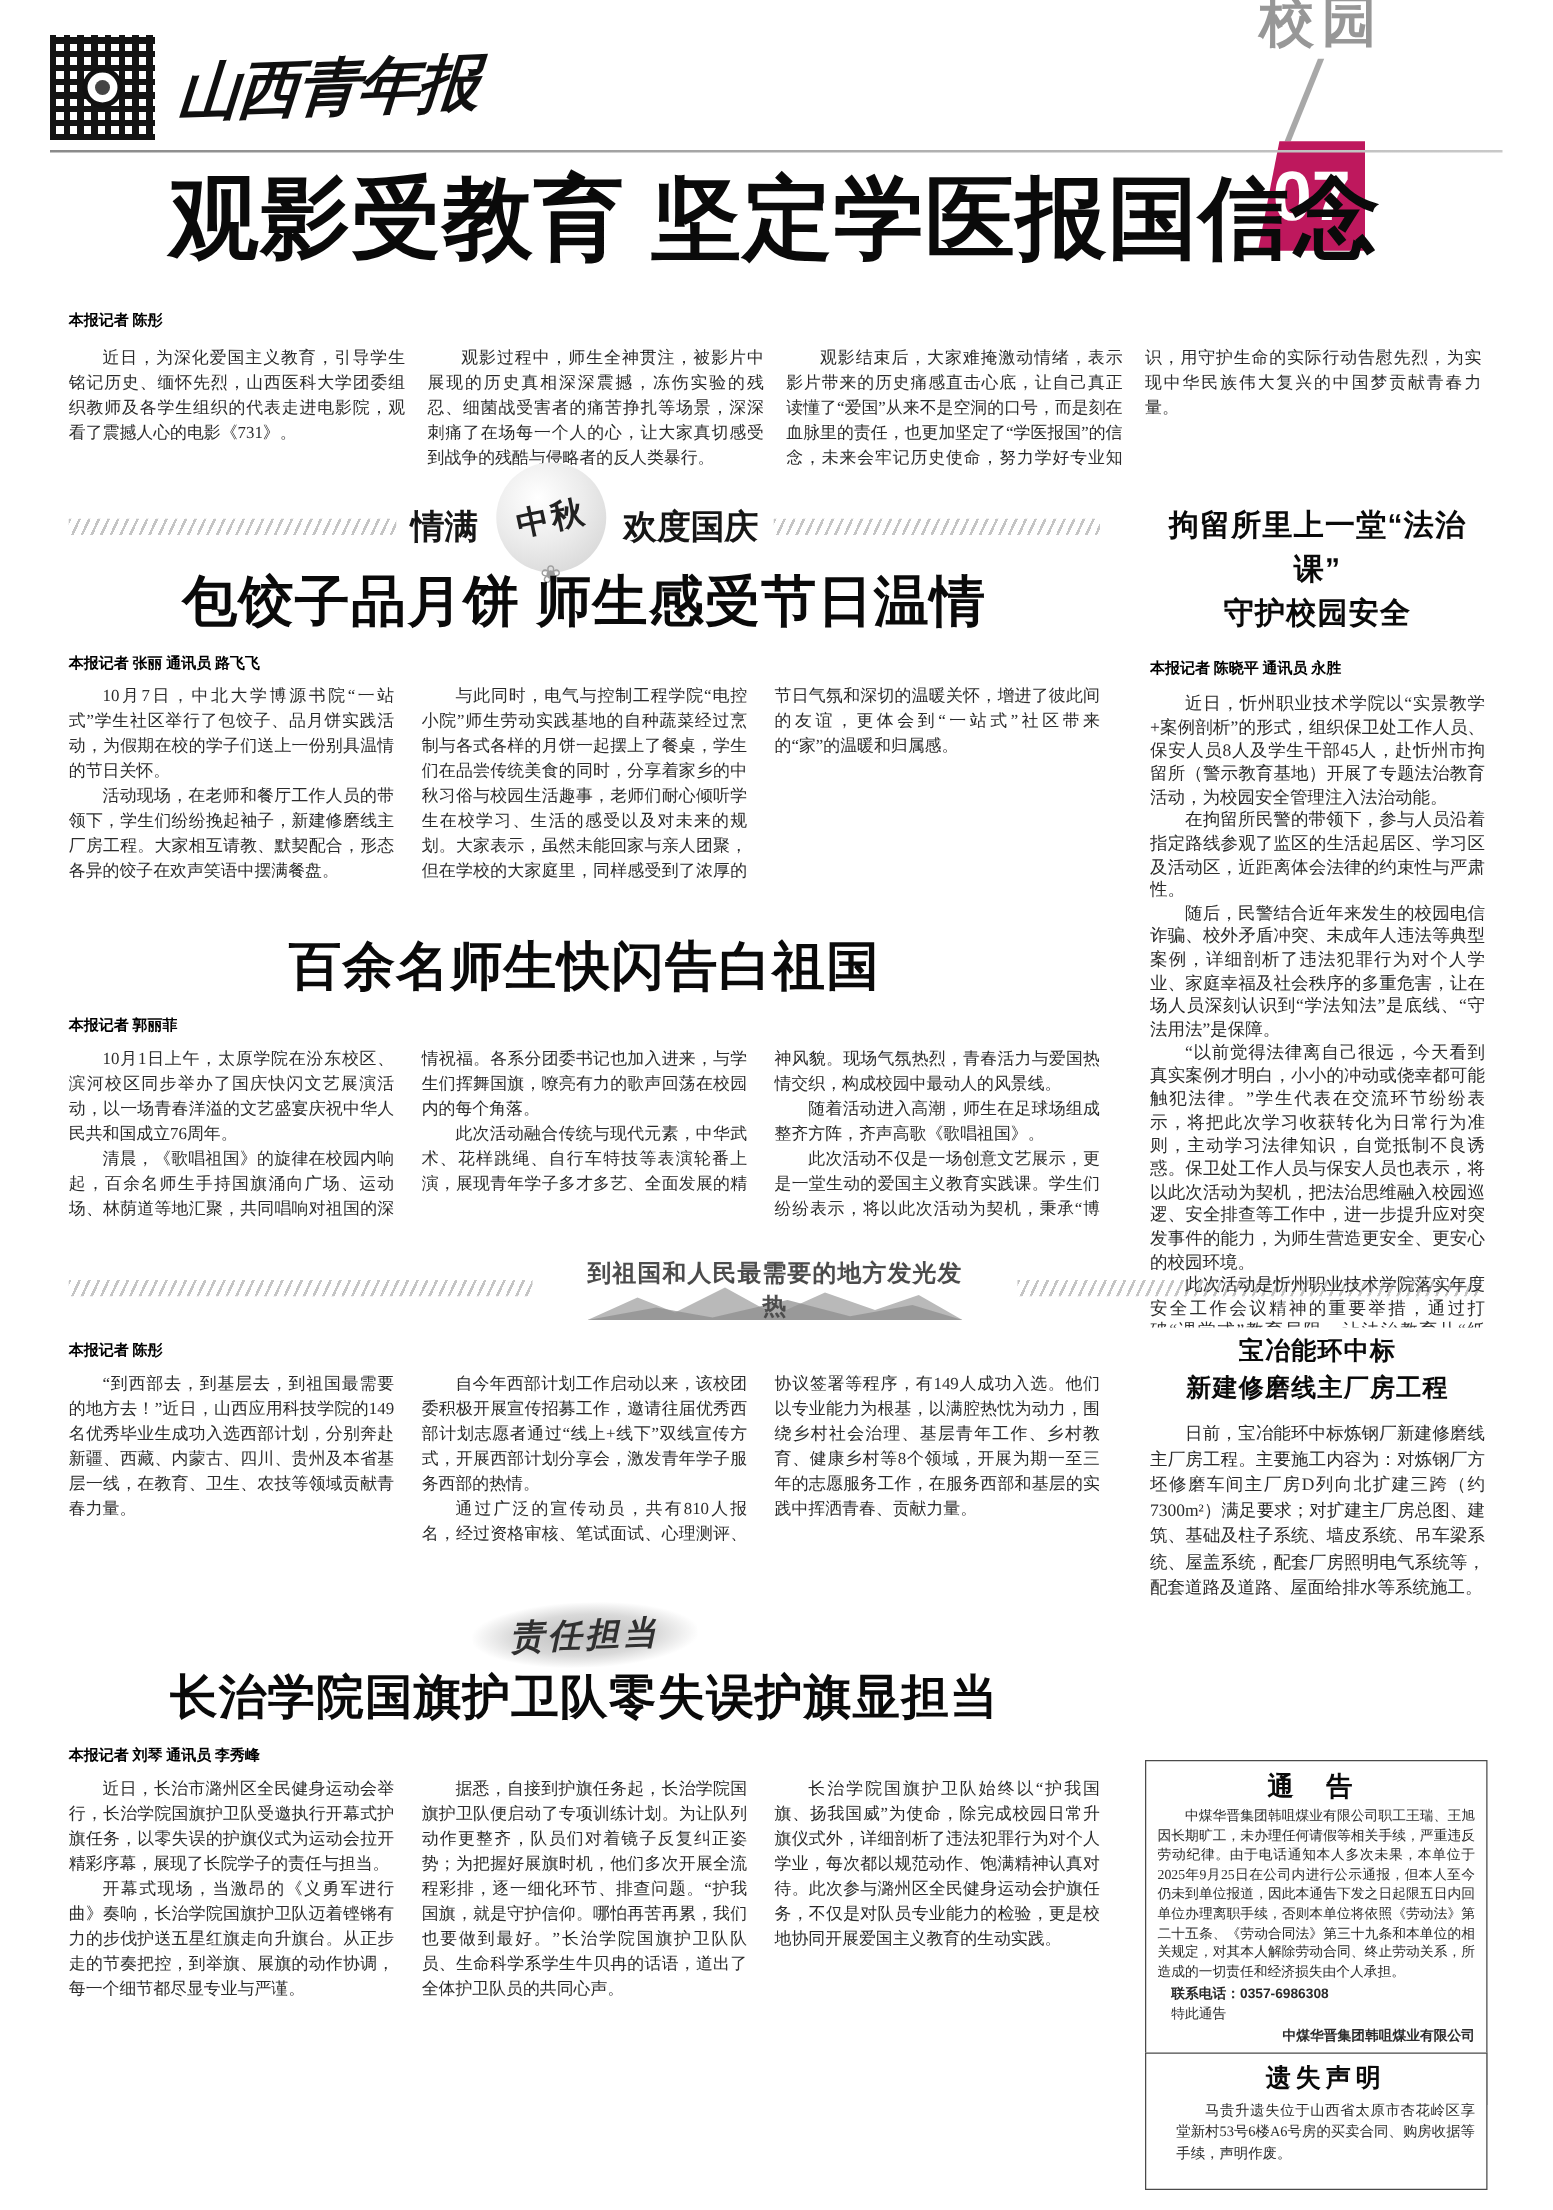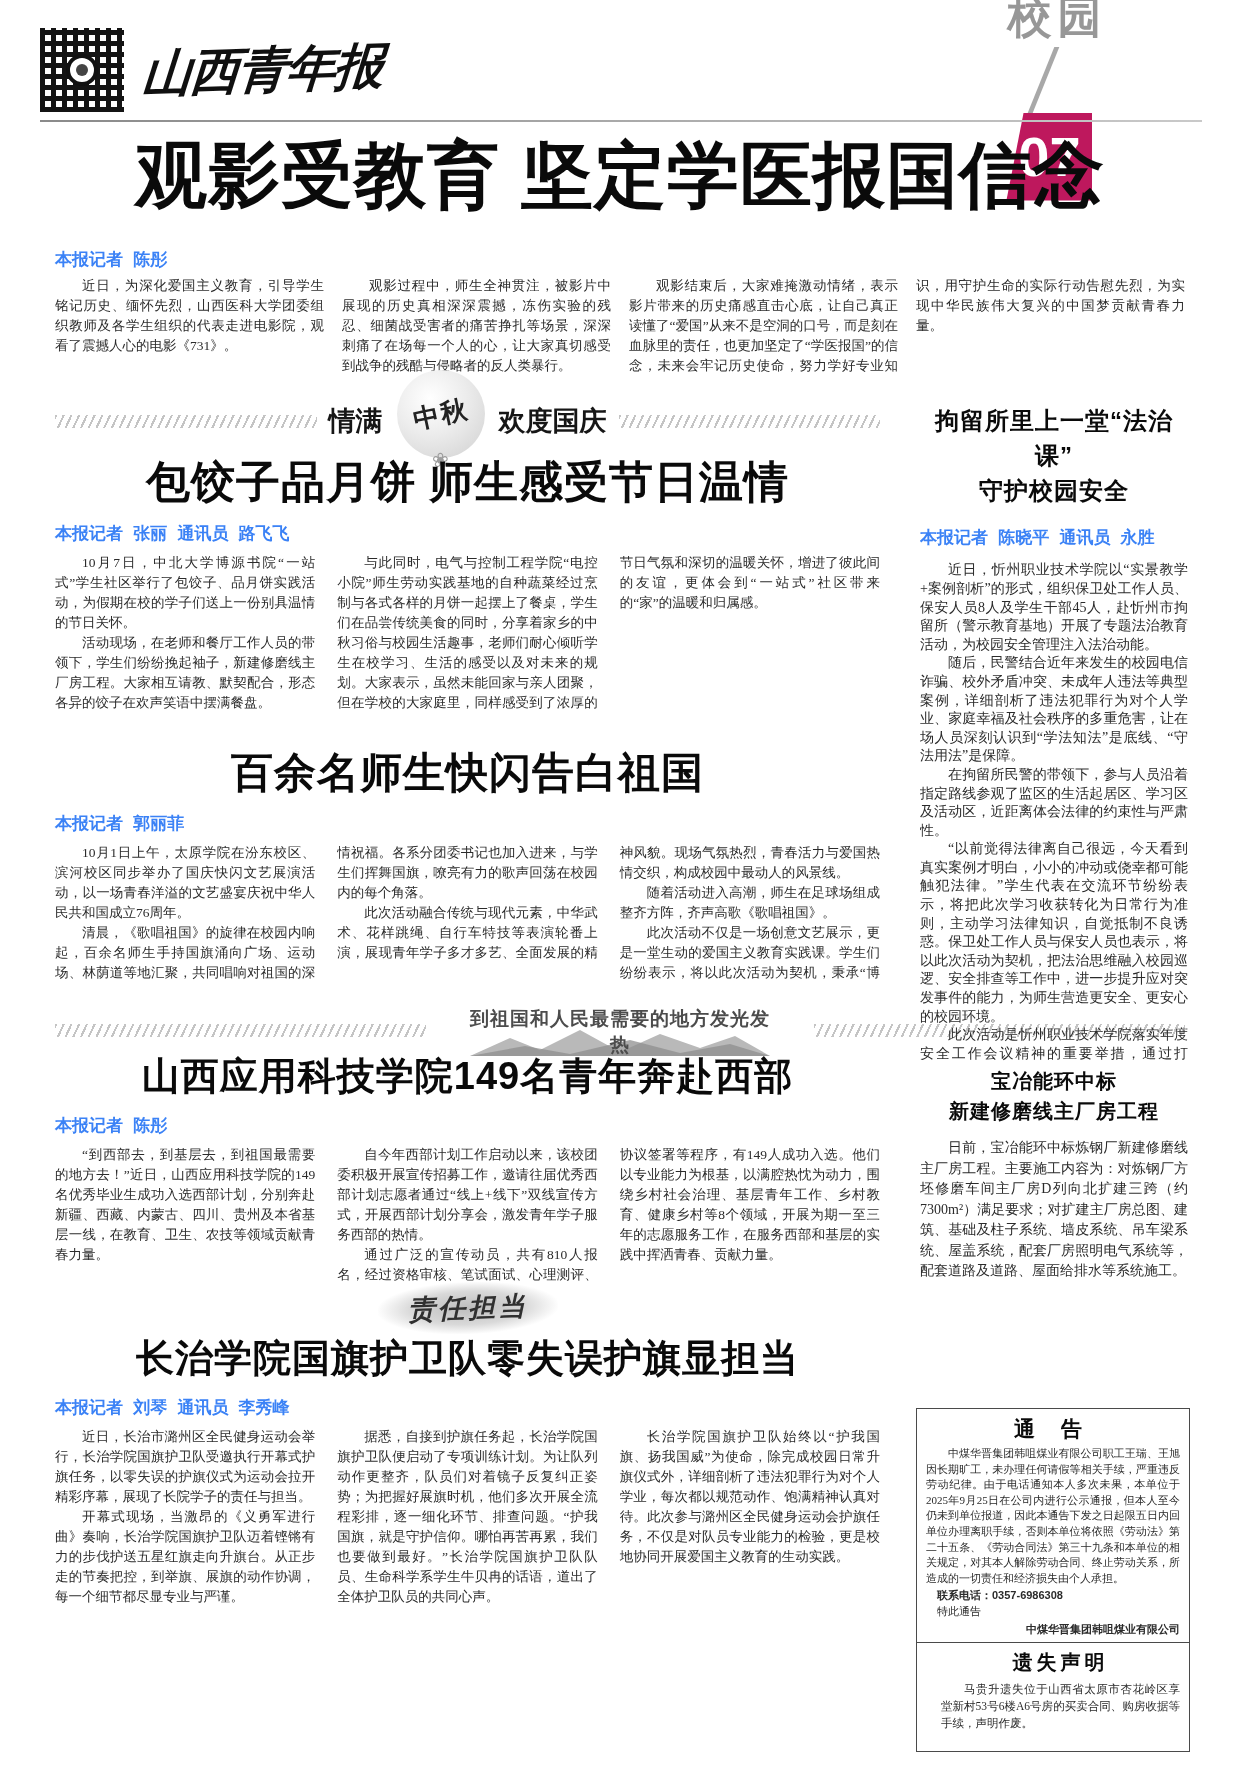--- a/index.html
+++ b/index.html
@@ -28,21 +28,21 @@
     color:#979797; letter-spacing:6px; margin:0 10px 0 26px; }
   .slash { width:5px; height:66px; background:#a8a8a8; transform:skewX(-22deg); margin-right:12px; }
   .page-badge { width:86px; height:88px; background:#be185d; color:#fff;
     font-family:"Liberation Sans",sans-serif; font-weight:900; font-size:56px;
     display:flex; align-items:center; justify-content:center;
     clip-path:polygon(20% 0,100% 0,100% 100%,0 100%); }
   .header-rule { position:absolute; top:120px; left:40px; right:40px; height:2px;
     background:linear-gradient(90deg,#8a8a8a,#c9c9c9); }
   
   .headline { font-family:"Liberation Sans",sans-serif; font-weight:900; color:#0a0a0a; text-align:center; letter-spacing:1px; }
-  .byline { font-family:Liberation Mono, monospace; font-weight:bold; font-size:17px; color:#3b82f6; }
+  .byline { font-family:Liberation Serif, serif; font-weight:bold; font-size:12px; color:#000000; }
   .cols { column-gap:22px; column-fill:auto; text-align:justify; overflow:hidden; }
   .para { text-indent:2em; }
   .body-txt { font-size:13.5px; line-height:20px; }
   
   .lead-headline { position:absolute; top:134px; left:55px; width:1130px; font-size:72px; line-height:1.15; }
   .lead-byline   { position:absolute; top:248px; left:55px; }
   .lead-body     { position:absolute; top:276px; left:55px; width:1130px; height:110px; column-count:4; column-gap:18px; }
   .banner1 { position:absolute; top:386px; left:55px; width:825px; height:70px; display:flex; align-items:center; }
   .hatch { flex:1; height:13px;
     background:repeating-linear-gradient(115deg,#c4c4c4 0 2px,transparent 2px 7px); }
@@ -165,21 +165,20 @@
       <svg width="300" height="30" viewBox="0 0 300 30">
         <path d="M0 30 L40 12 L70 24 L110 4 L150 26 L190 8 L230 22 L265 10 L300 30 Z" fill="#b9b9b9"></path>
         <path d="M0 30 L55 20 L100 28 L160 14 L210 27 L260 18 L300 30 Z" fill="#8f8f8f" opacity="0.75"></path>
       </svg>
       <div class="mountain-label">到祖国和人民最需要的地方发光发热</div>
     </div>
     <div class="hatch"></div>
   </div>
 
   <div class="art art4">
-    <div class="headline h4">山西应用科技学院149名青年奔赴西部</div>
     <div class="byline">本报记者 陈彤</div>
     <div class="cols cols3 body-txt">
         <p class="para">“到西部去，到基层去，到祖国最需要的地方去！”近日，山西应用科技学院的149名优秀毕业生成功入选西部计划，分别奔赴新疆、西藏、内蒙古、四川、贵州及本省基层一线，在教育、卫生、农技等领域贡献青春力量。</p>
         <p class="para">自今年西部计划工作启动以来，该校团委积极开展宣传招募工作，邀请往届优秀西部计划志愿者通过“线上+线下”双线宣传方式，开展西部计划分享会，激发青年学子服务西部的热情。</p>
         <p class="para">通过广泛的宣传动员，共有810人报名，经过资格审核、笔试面试、心理测评、协议签署等程序，有149人成功入选。他们以专业能力为根基，以满腔热忱为动力，围绕乡村社会治理、基层青年工作、乡村教育、健康乡村等8个领域，开展为期一至三年的志愿服务工作，在服务西部和基层的实践中挥洒青春、贡献力量。</p>
       </div>
   </div>
 
   <div class="banner3">
     <span class="duty">责任担当</span>
@@ -197,22 +196,22 @@
   </div>
 
   <div class="side side-law">
     <div class="headline">
       <div>拘留所里上一堂“法治课”</div>
       <div>守护校园安全</div>
     </div>
     <div class="byline">本报记者 陈晓平 通讯员 永胜</div>
     <div class="sbody">
         <p class="para">近日，忻州职业技术学院以“实景教学+案例剖析”的形式，组织保卫处工作人员、保安人员8人及学生干部45人，赴忻州市拘留所（警示教育基地）开展了专题法治教育活动，为校园安全管理注入法治动能。</p>
+        <p class="para">在拘留所民警的带领下，参与人员沿着指定路线参观了监区的生活起居区、学习区及活动区，近距离体会法律的约束性与严肃性。</p>
         <p class="para">随后，民警结合近年来发生的校园电信诈骗、校外矛盾冲突、未成年人违法等典型案例，详细剖析了违法犯罪行为对个人学业、家庭幸福及社会秩序的多重危害，让在场人员深刻认识到“学法知法”是底线、“守法用法”是保障。</p>
-        <p class="para">在拘留所民警的带领下，参与人员沿着指定路线参观了监区的生活起居区、学习区及活动区，近距离体会法律的约束性与严肃性。</p>
         <p class="para">“以前觉得法律离自己很远，今天看到真实案例才明白，小小的冲动或侥幸都可能触犯法律。”学生代表在交流环节纷纷表示，将把此次学习收获转化为日常行为准则，主动学习法律知识，自觉抵制不良诱惑。保卫处工作人员与保安人员也表示，将以此次活动为契机，把法治思维融入校园巡逻、安全排查等工作中，进一步提升应对突发事件的能力，为师生营造更安全、更安心的校园环境。</p>
         <p class="para">此次活动是忻州职业技术学院落实年度安全工作会议精神的重要举措，通过打破“课堂式”教育局限，让法治教育从“纸上”走向“实景”，有效提升了教育的感染力与实效性。</p>
       </div>
   </div>
 
   <div class="side side-bid">
     <div class="headline">
       <div>宝冶能环中标</div>
       <div>新建修磨线主厂房工程</div>
     </div>

